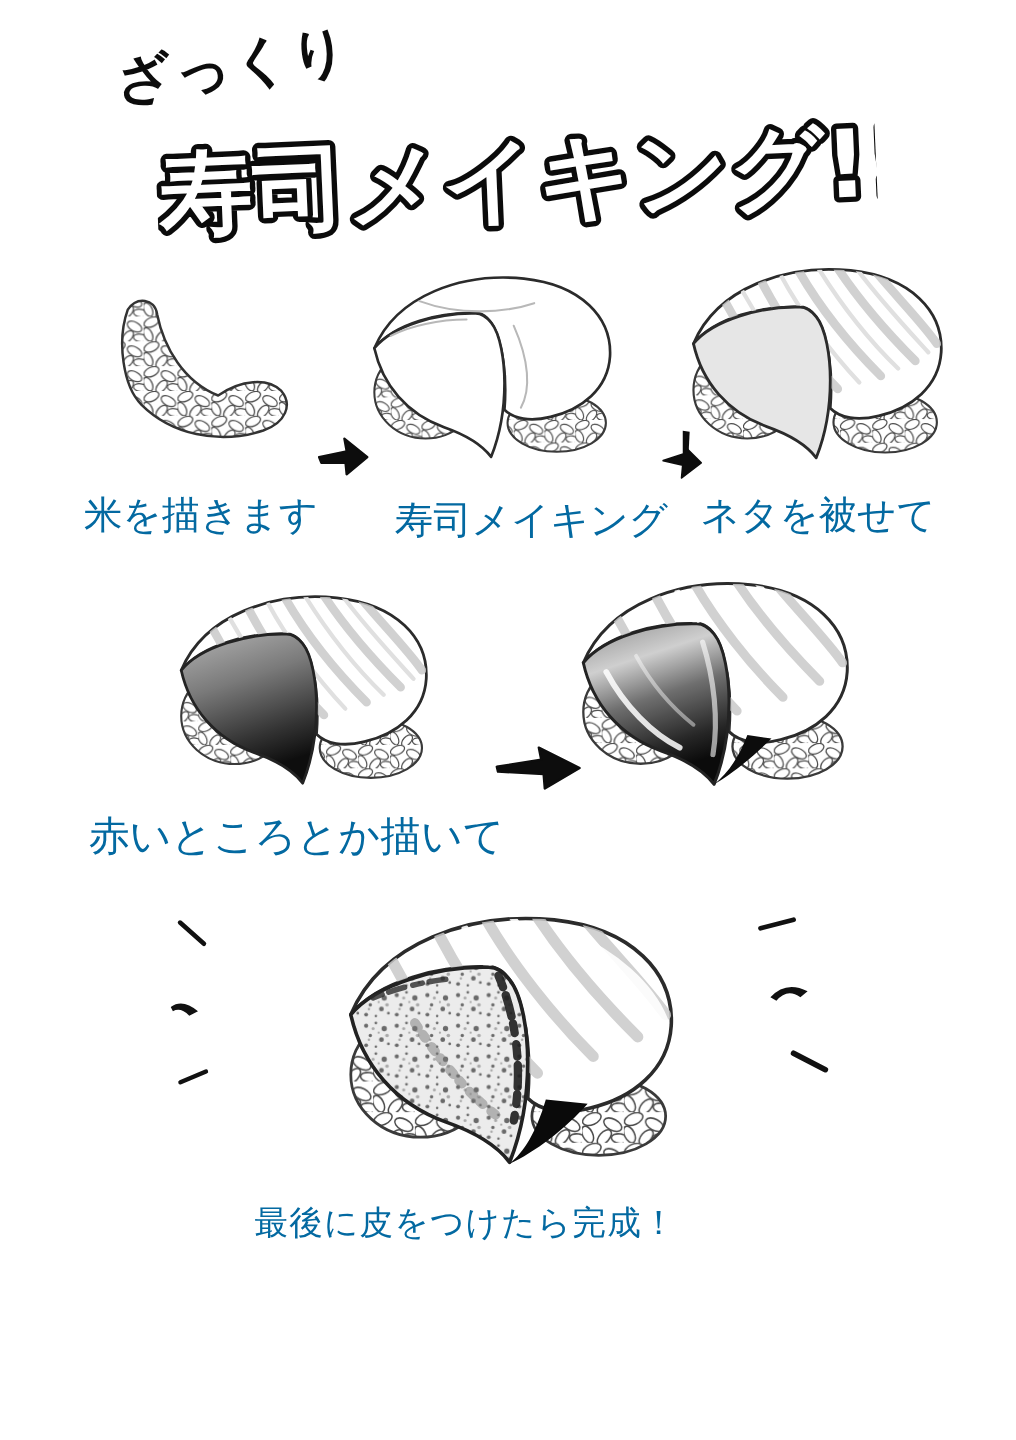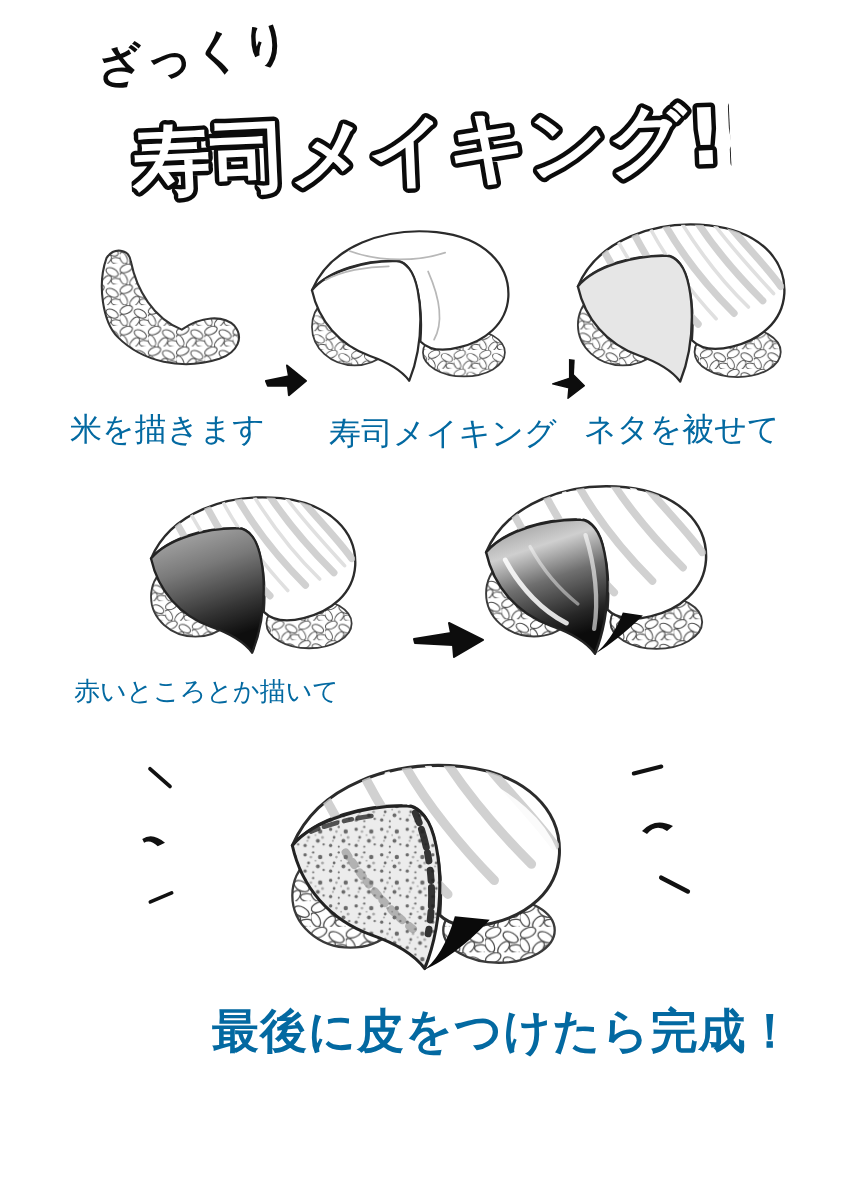--- a/index.html
+++ b/index.html
@@ -12,23 +12,23 @@
   .kicker{
     font-family:"DejaVu Sans","Liberation Sans",sans-serif;
     font-weight:800;font-size:46px;color:#0c0c0c;
     transform:rotate(-8deg);letter-spacing:2px;white-space:nowrap;
   }
   .caption{
     font-family:"Liberation Serif","DejaVu Serif",serif;
     color:#0369a1;white-space:nowrap;
   }
   .cap-regular{font-size:32px;font-weight:500;}
-  .cap-mid{font-size:26px;font-weight:500;}
+  .cap-mid{font-size:34px;font-weight:500;}
   .cap-bold{font-size:39px;font-weight:700;}
-  .cap-final{font-size:47px;font-weight:700;letter-spacing:1px;}
+  .cap-final{font-size:28px;font-weight:400;letter-spacing:1px;}
   svg{display:block;}
 </style>
 </head>
 <body>
 
 <div class="page">
 
   <svg width="0" height="0" style="position:absolute" aria-hidden="true">
     <defs>
       <pattern id="riceP" width="30" height="22" patternUnits="userSpaceOnUse">

